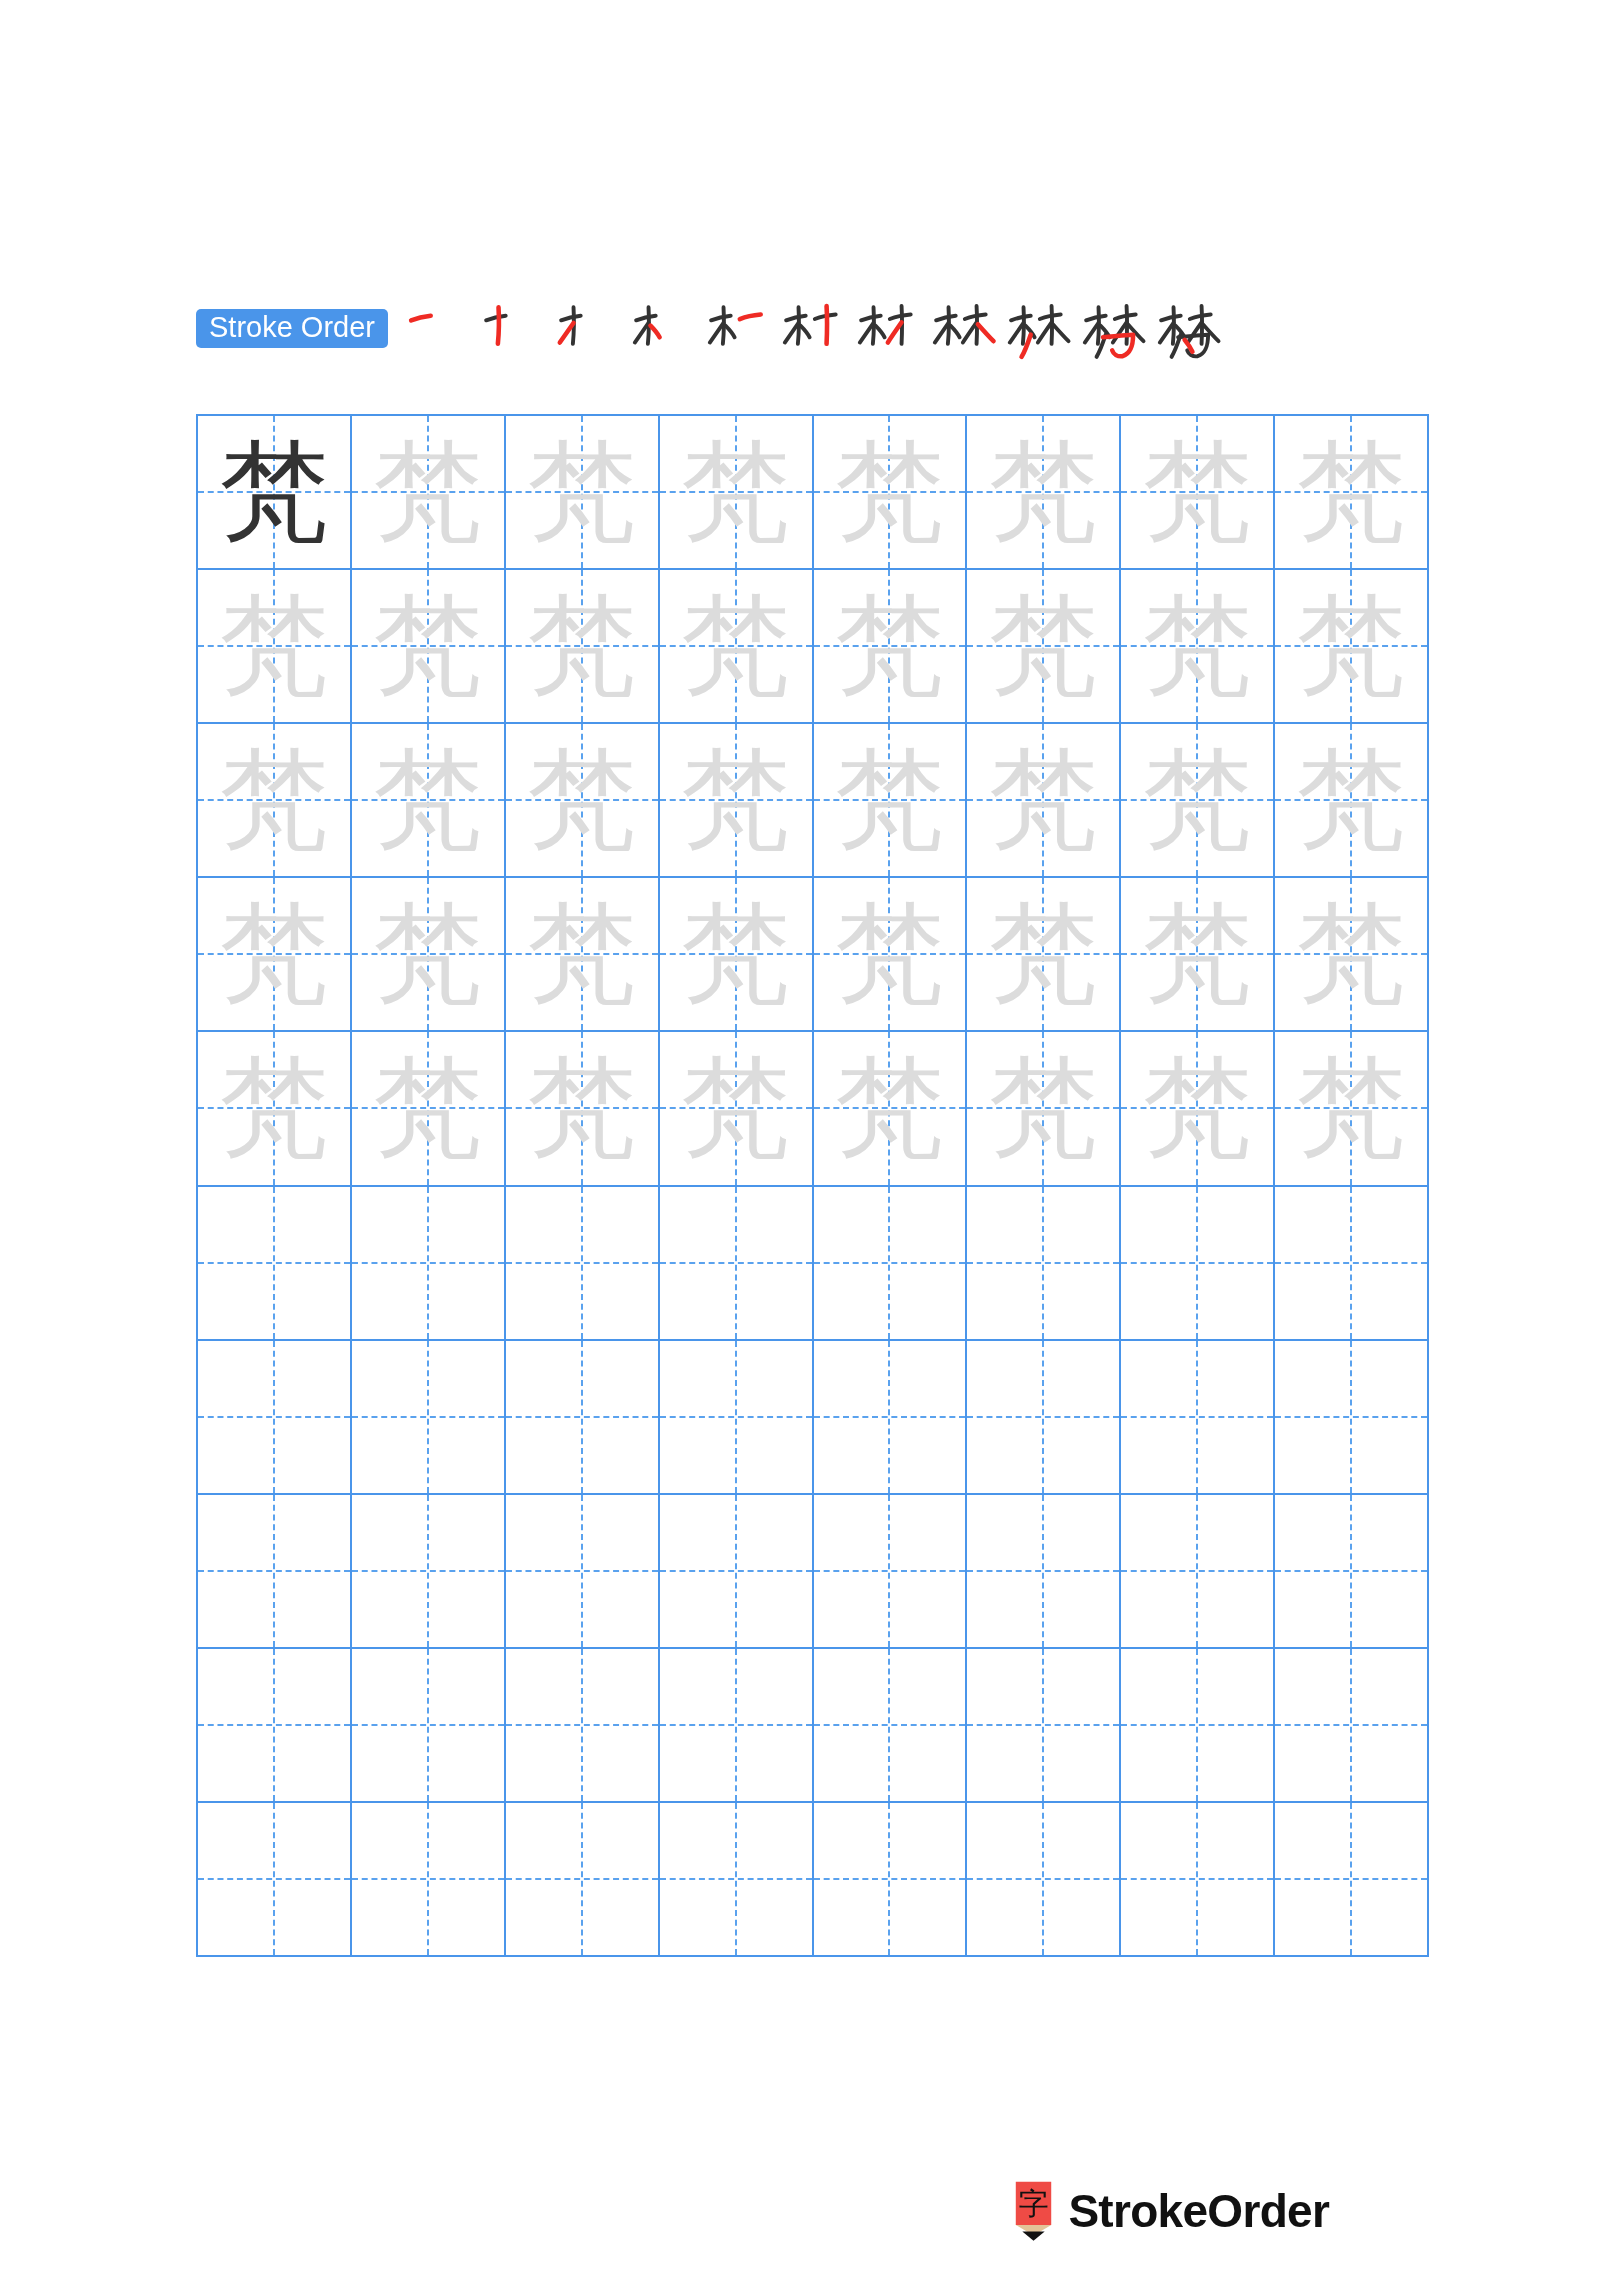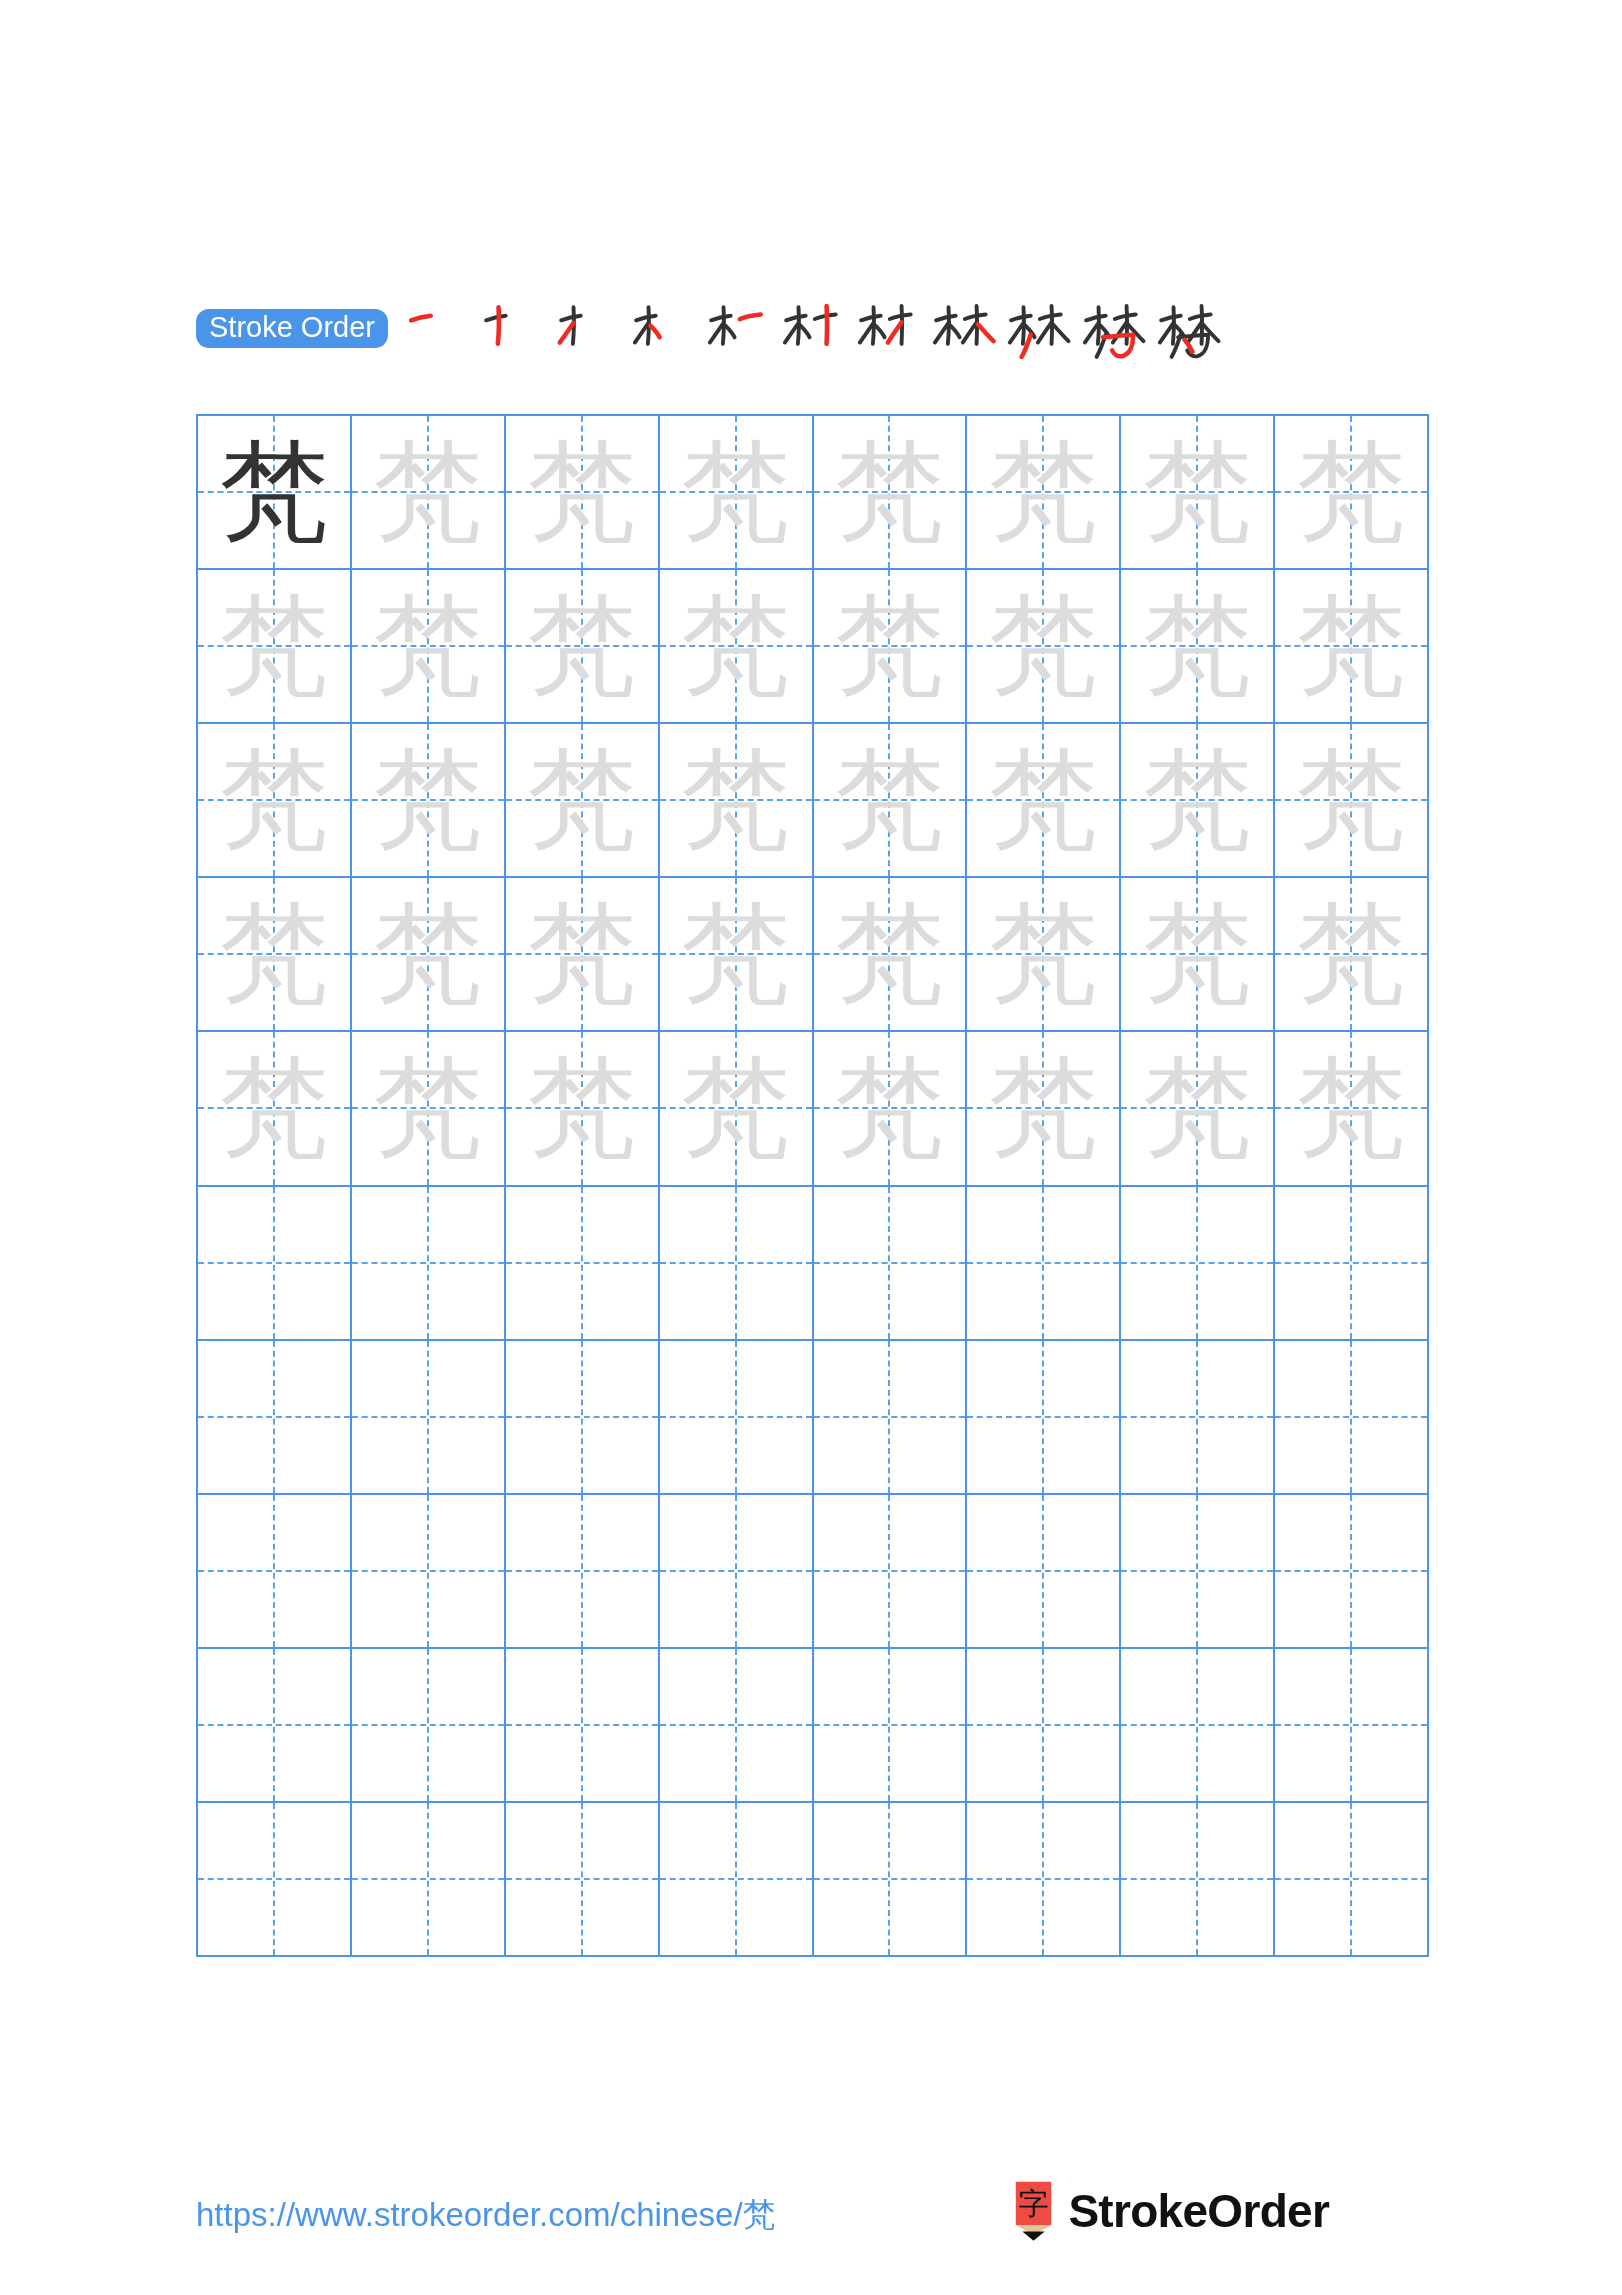--- a/index.html
+++ b/index.html
@@ -32,21 +32,21 @@
     width:1243px; height:65px;
     display:flex;
     align-items:center;
   }
   .stroke-badge {
     background:#4a95ea;
     color:#ffffff;
     font-size:29px;
     font-weight:400;
     padding:3.9px 13px 6.5px 13px;
-    border-radius:13px;
+    border-radius:5px;
     line-height:1;
     white-space:nowrap;
     flex:0 0 auto;
   }
   .stroke-glyphs {
     display:flex;
     align-items:flex-start;
     margin-left:14.4px;
     flex:0 0 auto;
   }
@@ -408,21 +408,20 @@
       <div class="cell blank"></div>
       <div class="cell blank"></div>
       <div class="cell blank"></div>
       <div class="cell blank"></div>
       <div class="cell blank"></div>
       <div class="cell blank"></div>
       <div class="cell blank"></div>
       <div class="cell blank"></div>
     </div>
 
-  <a class="footer-url" href="#">https://www.strokeorder.com/chinese/梵</a>
 
   <div class="footer-logo">
     <svg class="pencil" viewBox="0 0 62 96">
       <path d="M4 4 h54 v66 H4 Z" fill="#ef4b45"></path>
       <path d="M4 70 h54 l-27 16 Z" fill="#e3c398"></path>
       <path d="M14 80 h34 l-17 14 Z" fill="#111111"></path>
       <text x="31" y="54" font-family="DejaVu Sans, sans-serif" font-size="46" fill="#111111" text-anchor="middle">字</text>
     </svg>
     <span class="brand">StrokeOrder</span>
   </div>

